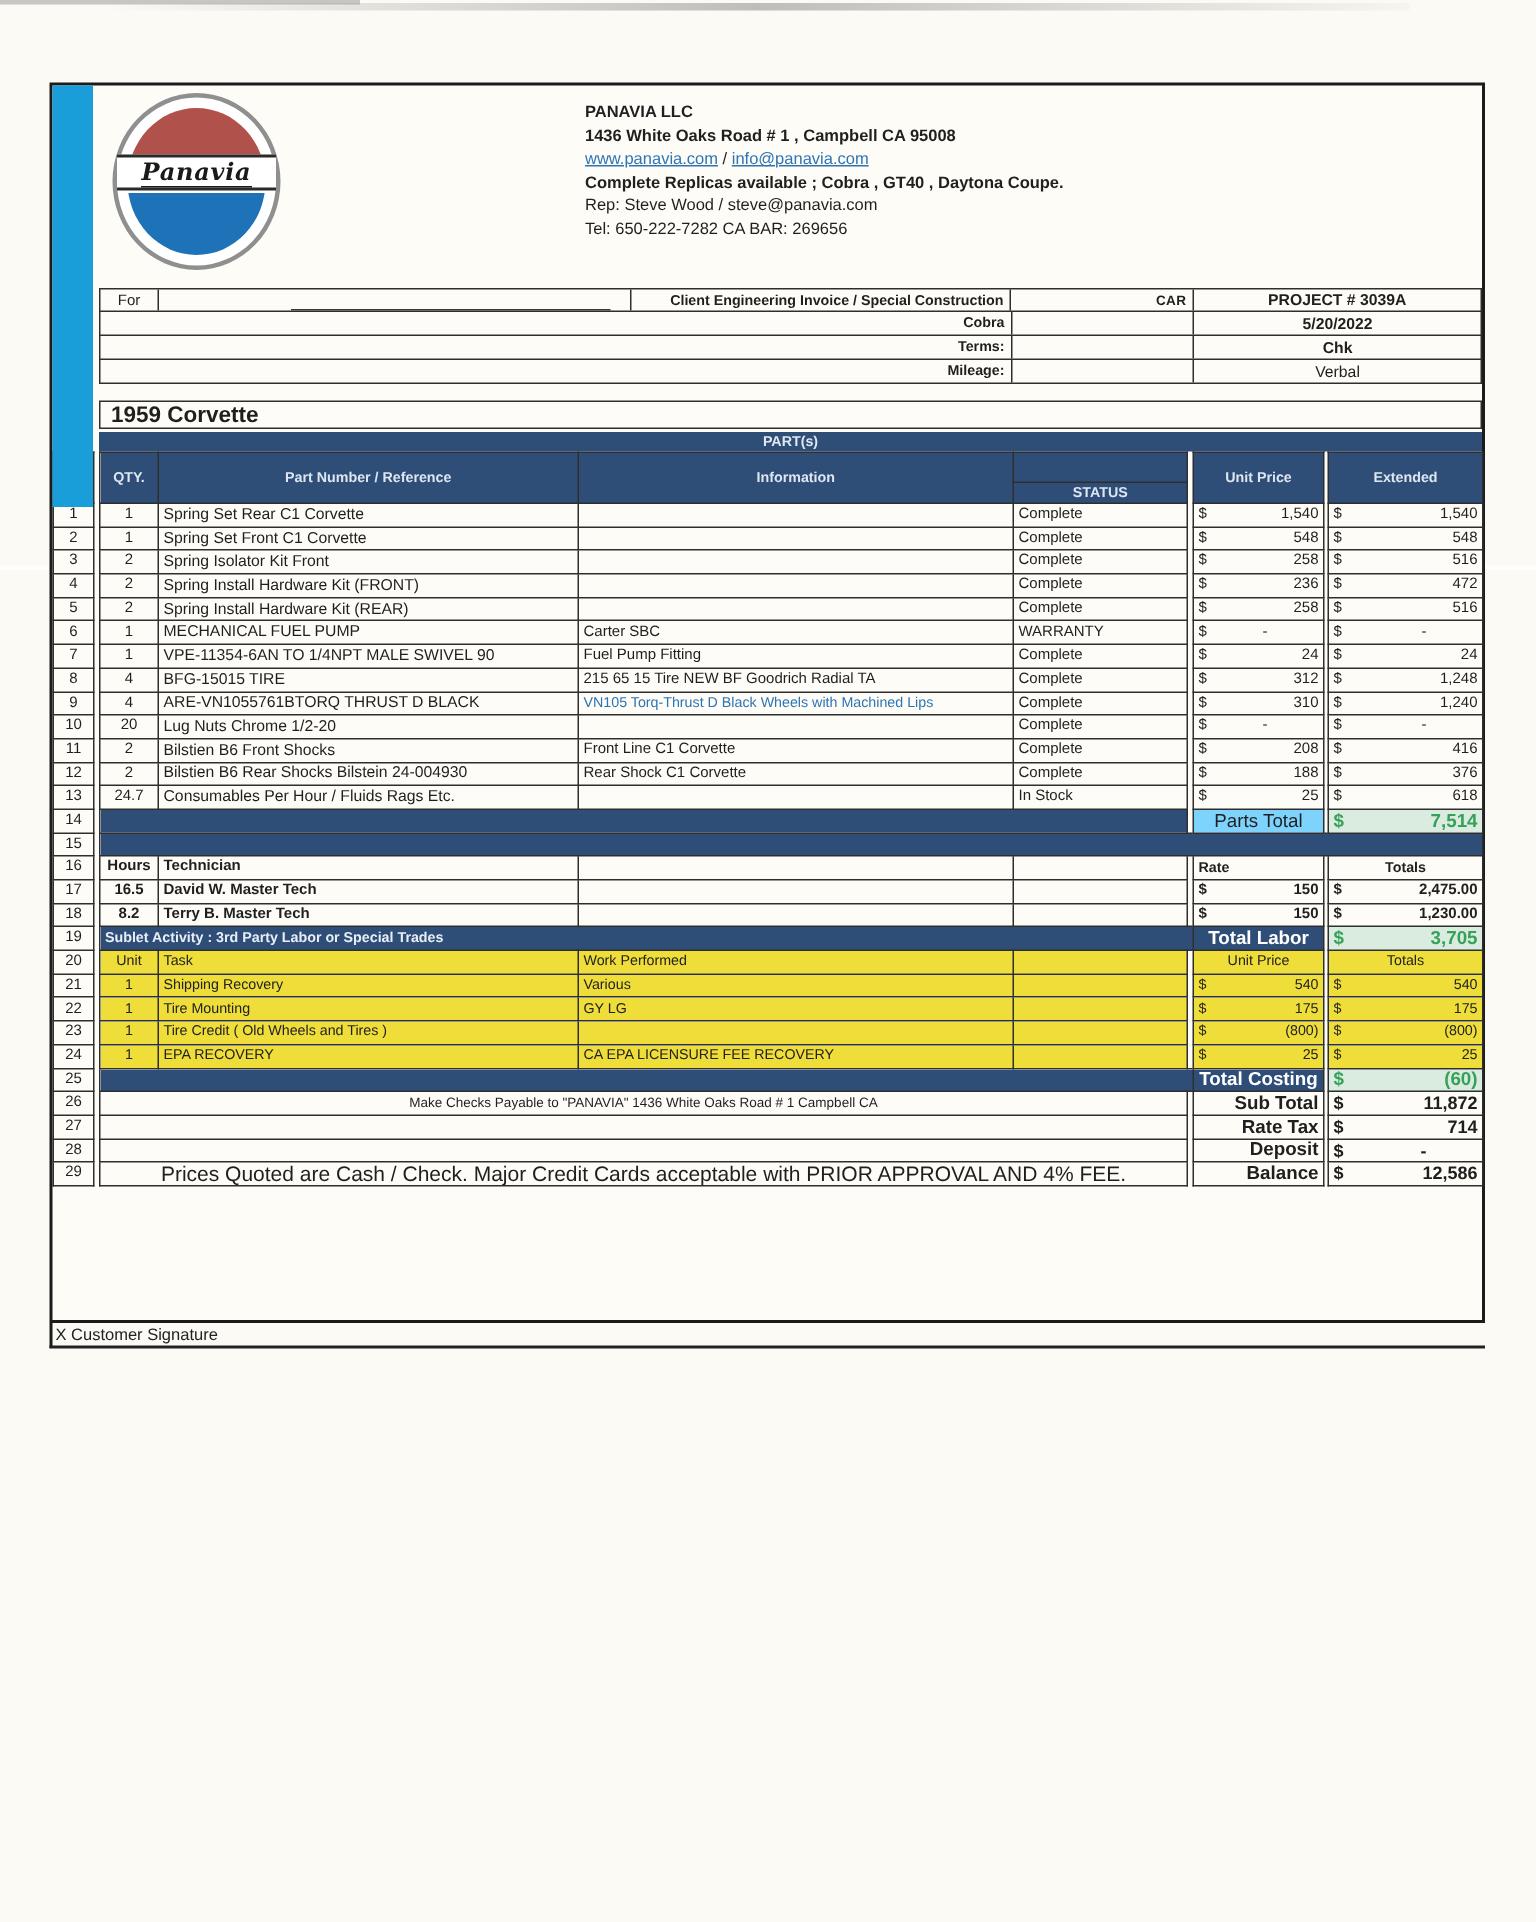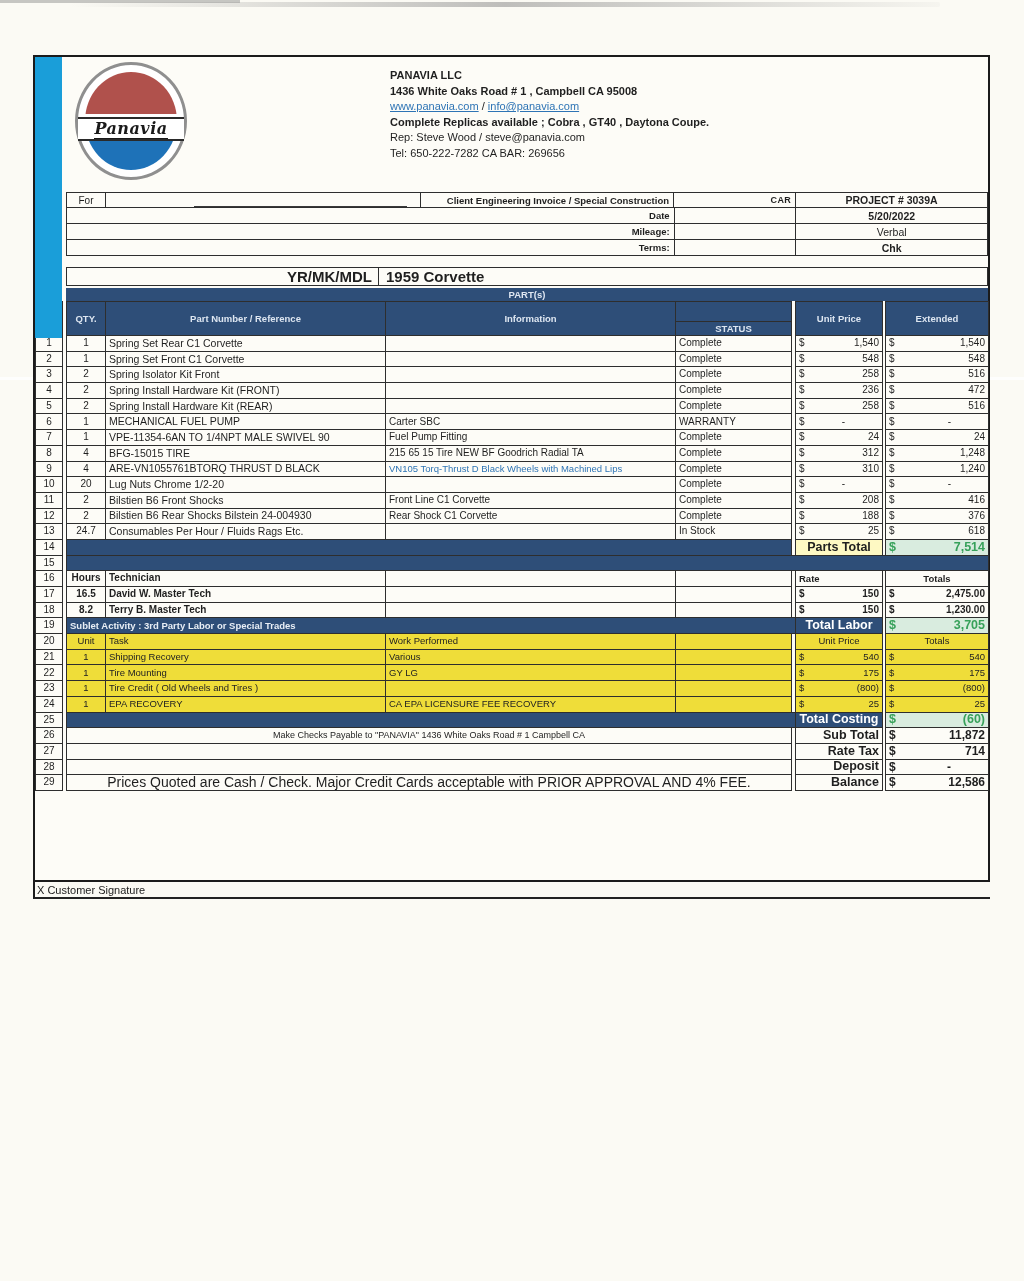--- a/index.html
+++ b/index.html
@@ -24,21 +24,21 @@
     position:absolute;left:33px;top:55px;width:957px;height:827px;
     border:2px solid #1b1b1b;background:#fdfcf7;
   }
   .cyan-strip{position:absolute;left:0;top:0;width:27px;height:281px;background:var(--cyan);z-index:5}
 
   
   .co-header{position:relative;height:135px}
   .logo{position:absolute;left:40px;top:5px;width:112px;height:118px;border:3px solid #8f8f8f;border-radius:50%;background:#fff;z-index:1}
   .logo-inner{position:absolute;inset:7px;border-radius:50%;overflow:hidden;
     background:linear-gradient(#b0514c 0 43%,#ffffff 43% 58%,#1e72b8 58% 100%)}
-  .logo-band{position:absolute;left:0;right:0;top:52px;height:24px;background:#fff;border-top:2px solid #2a2a2a;border-bottom:2px solid #2a2a2a;z-index:2;display:flex;align-items:center;justify-content:center}
+  .logo-band{position:absolute;left:0;right:0;top:38px;height:24px;background:#fff;border-top:2px solid #2a2a2a;border-bottom:2px solid #2a2a2a;z-index:2;display:flex;align-items:center;justify-content:center}
   .logo-band span{font-family:"DejaVu Serif",serif;font-style:italic;font-weight:bold;font-size:16px;letter-spacing:.5px;color:#1a1a1a;border-bottom:1px solid #1a1a1a}
   .co-text{position:absolute;left:355px;top:11px;font-size:11px;line-height:15.6px}
   .co-text .b{font-weight:bold}
   .co-text a{color:var(--link);text-decoration:underline}
 
   
   .info{margin-left:31px;width:922px;font-size:9.5px}
   .irow{display:flex;height:16px;border:1px solid var(--bd);border-top:none;align-items:stretch}
   .irow:first-child{border-top:1px solid var(--bd)}
   .ic{display:flex;align-items:center;border-right:1px solid var(--bd);padding:0 4px}
@@ -79,21 +79,21 @@
   td.ds{font-size:10px}
   td.link{color:var(--link);font-size:9.5px}
   td.bold{font-weight:700}
   td.small{font-size:9.5px}
   td.yl{background:var(--yellow);font-size:9.5px;color:#222}
   .mny{display:flex;justify-content:space-between;align-items:center}
   .amt.dash{padding-right:34px}
   td.mny-b .mny{font-weight:700}
   td.green{background:var(--greenbg)}
   td.green .mny{color:var(--greentx);font-weight:700;font-size:12.5px}
-  td.tlabel{font-weight:700;font-size:12.5px;text-align:center;background:#fef9c3}
+  td.tlabel{font-weight:400;font-size:12.5px;text-align:center;background:#7dd3fc}
   td.tlabel-dark{background:var(--dark);color:#fff;font-weight:700;font-size:12.5px;text-align:center;padding:0}
   td.bannertxt{color:#e8eef5;font-weight:700;font-size:9.5px;text-align:left;padding-left:4px}
   td.note{text-align:center;font-size:9px}
   td.note.tiny{font-size:14px}
   td.slabel{font-weight:700;font-size:12.5px;text-align:right;padding-right:5px}
   td.sval .mny{font-weight:700;font-size:12px}
 
   .signature{position:absolute;left:33px;top:882px;width:957px;height:17px;
     border-left:2px solid #1b1b1b;border-bottom:2px solid #222;
     font-size:11px;color:#222;display:flex;align-items:flex-end;padding:0 0 1px 2px}
@@ -129,39 +129,38 @@
 
   <div class="info">
     <div class="irow">
       <div class="ic for-c">For</div>
       <div class="ic client-c"></div>
       <div class="ic doctype-c">Client Engineering Invoice / Special Construction</div>
       <div class="ic car-c">CAR</div>
       <div class="ic val-c">PROJECT # 3039A</div>
     </div>
     <div class="irow">
-      <div class="ic lbl-c">Date</div>
+      <div class="ic lbl-c">Cobra</div>
       <div class="ic mid-c"></div>
       <div class="ic val-c">5/20/2022</div>
+    </div>
+    <div class="irow">
+      <div class="ic lbl-c">Terms:</div>
+      <div class="ic mid-c"></div>
+      <div class="ic val-c">Chk</div>
     </div>
     <div class="irow">
       <div class="ic lbl-c">Mileage:</div>
       <div class="ic mid-c"></div>
       <div class="ic val-c reg">Verbal</div>
     </div>
-    <div class="irow">
-      <div class="ic lbl-c">Terms:</div>
-      <div class="ic mid-c"></div>
-      <div class="ic val-c">Chk</div>
-    </div>
   </div>
 
 
   <div class="yr-row">
-    <div class="yr-label">YR/MK/MDL</div>
     <div class="yr-value">1959 Corvette</div>
   </div>
 
   <div class="bar parts-bar">PART(s)</div>
 
   <table class="pt">
     <colgroup>
       <col style="width:27px">
         <col style="width:4px">
         <col style="width:39px">

